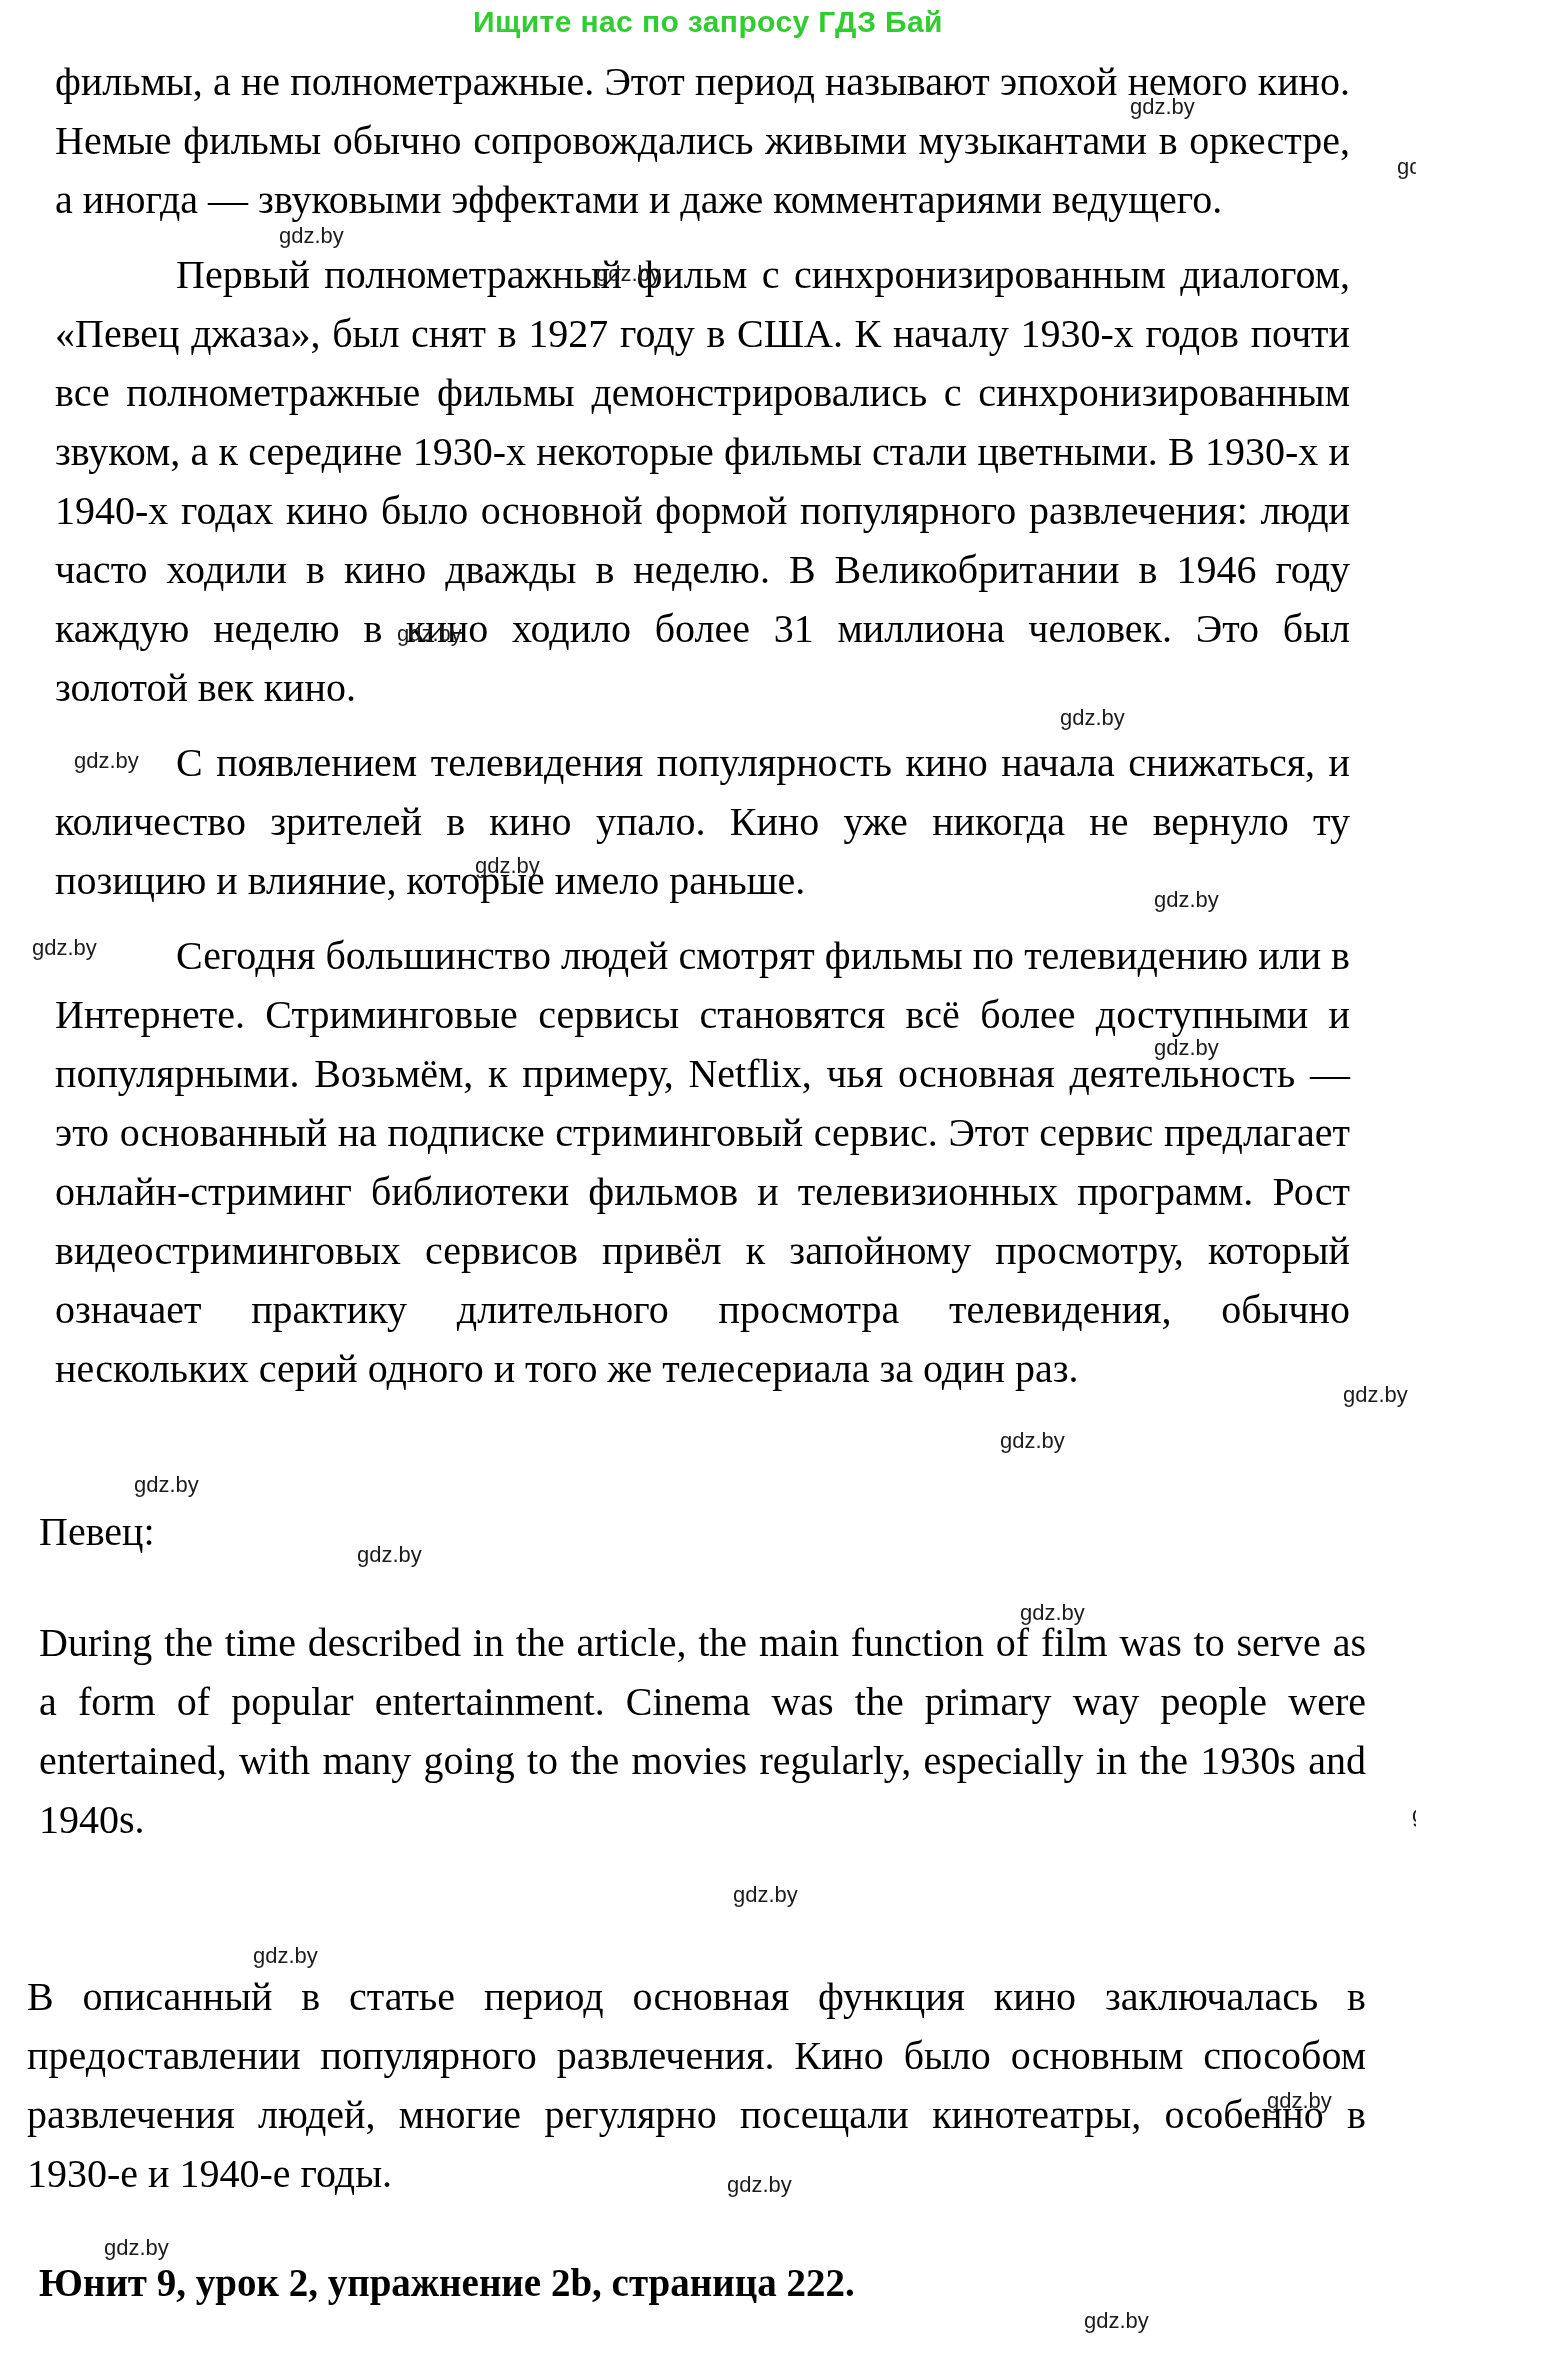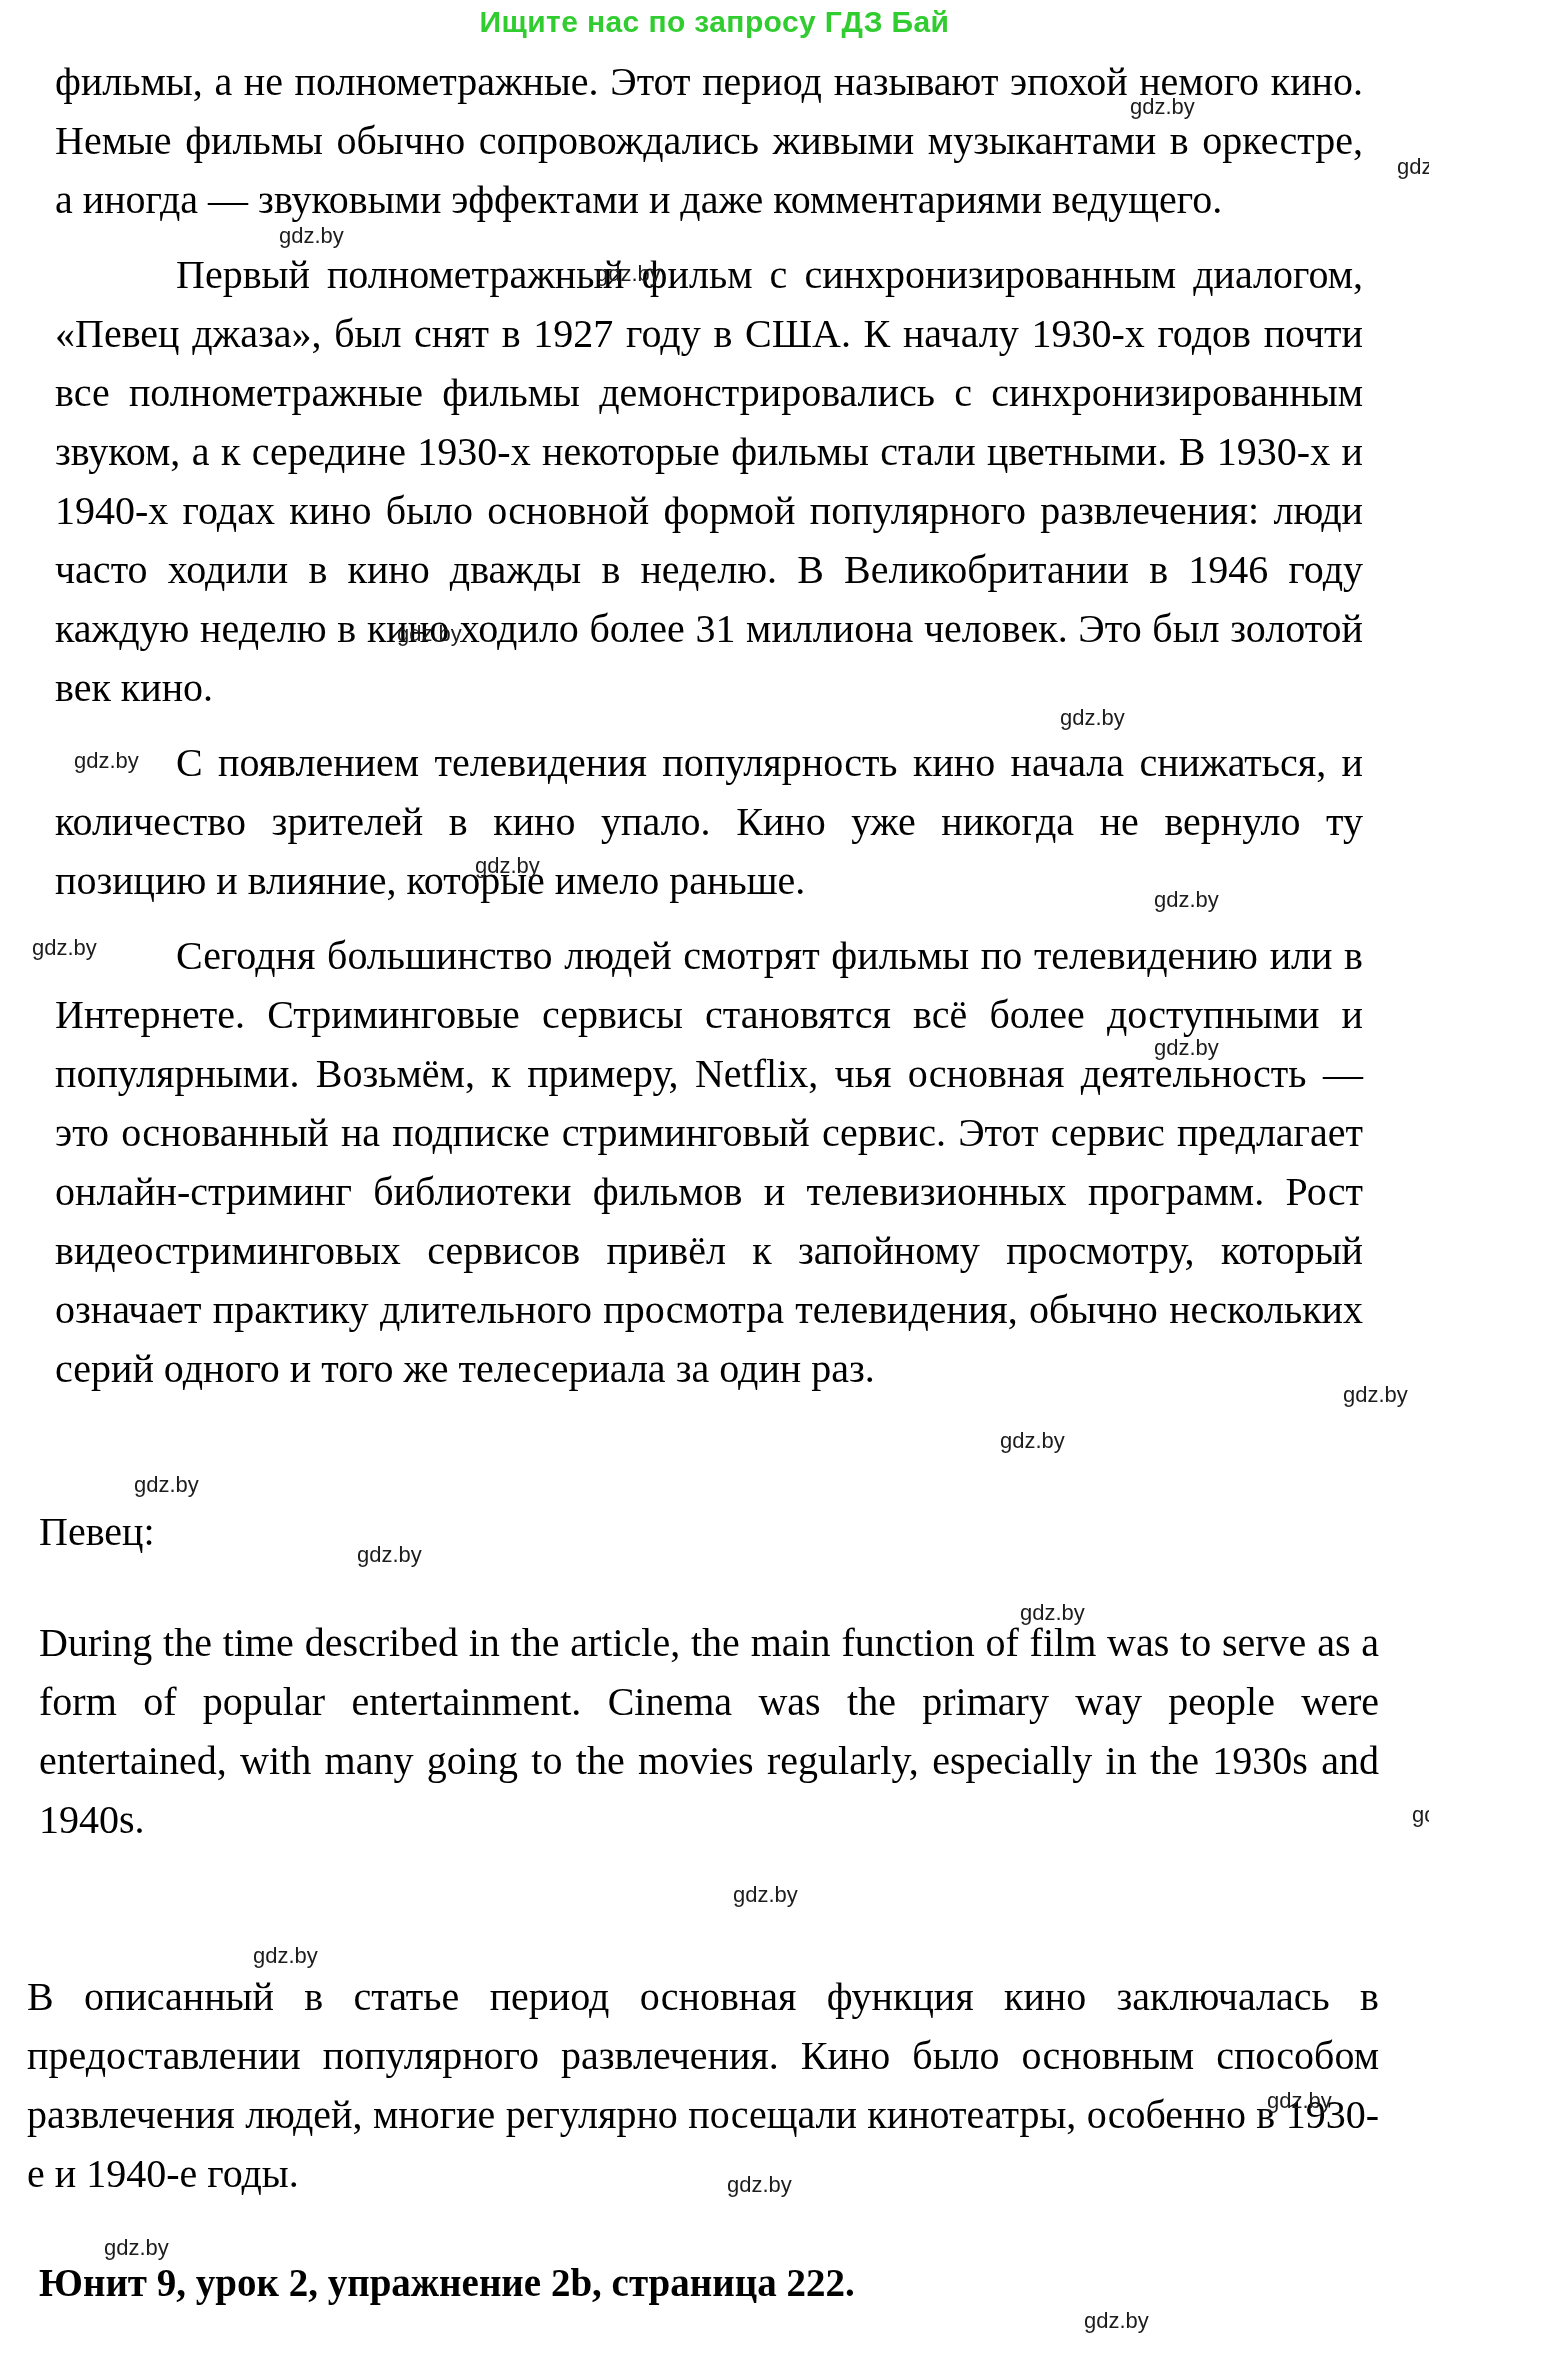--- a/index.html
+++ b/index.html
@@ -8,21 +8,20 @@
     background: #ffffff;
   }
   .page {
     position: relative;
     width: 1416px;
     height: 2377px;
     background: #ffffff;
     overflow: hidden;
     font-family: "Liberation Serif", serif;
     color: #000000;
-    padding-left: 13px;
   }
   .banner {
     position: absolute;
     top: 4.8px;
     left: 0;
     width: 100%;
     text-align: center;
     font-family: "Liberation Sans", sans-serif;
     font-size: 30px;
     font-weight: bold;

